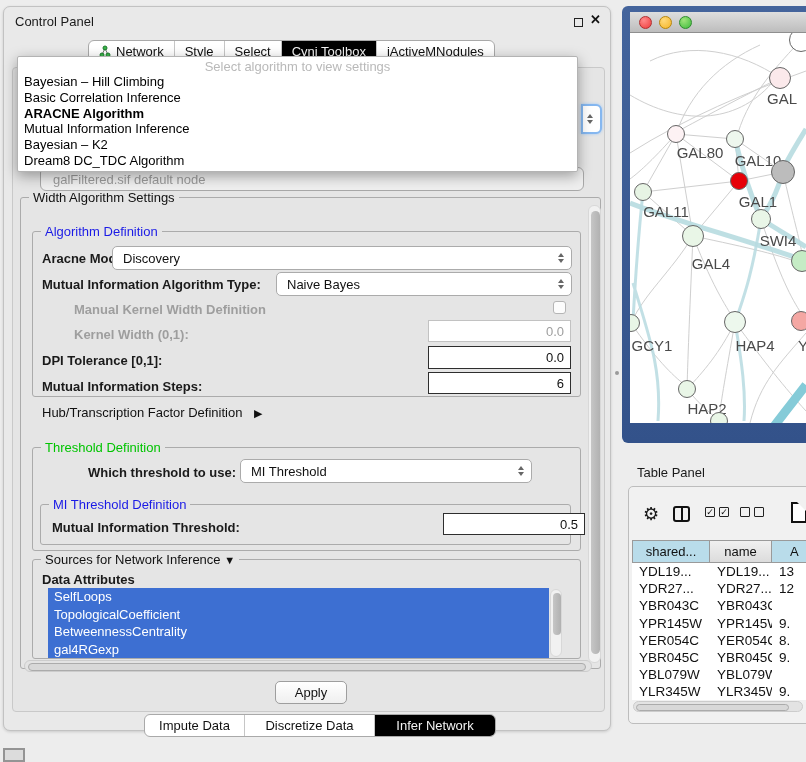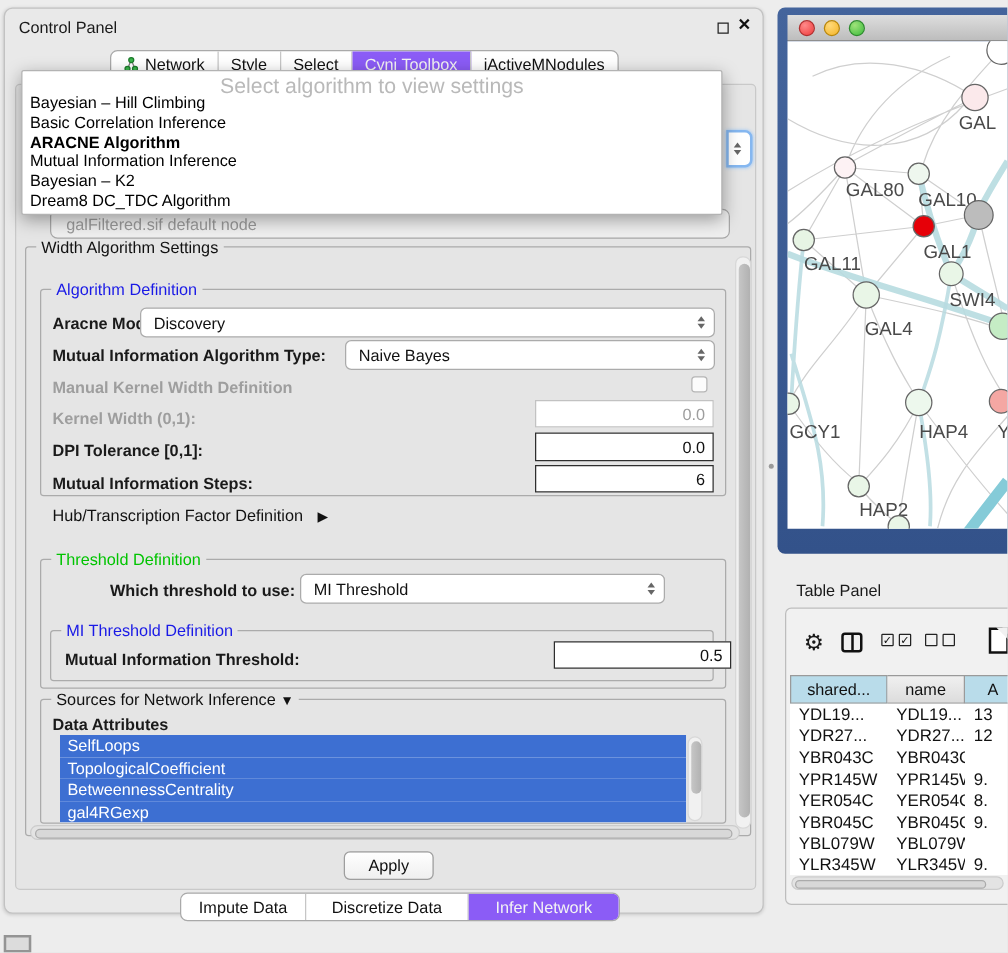--- a/index.html
+++ b/index.html
@@ -17,44 +17,44 @@
     background:#e9e9e9; border:1px solid #c2c2c2; border-radius:7px;
     box-shadow:0 1px 3px rgba(0,0,0,.15);
   }
   .cp-title { left:11px; top:7px; font-size:13px; color:#1a1a1a; }
   .float-icon { right:27px; top:11px; width:9px; height:9px; border:1.5px solid #222; background:transparent; }
   .close-icon { right:9px; top:5px; font-size:13px; font-weight:bold; color:#111; cursor:default; }
 
   .seg-bar { display:flex; border:1px solid #a9a9a9; border-radius:6px; background:#fff; overflow:hidden; height:23px; font-size:13px; }
   .seg { display:flex; align-items:center; justify-content:center; border-right:1px solid #c6c6c6; color:#111; padding:0 10px; white-space:nowrap; }
   .seg:last-child { border-right:none; }
-  .seg.sel { background:#8b5cf6; color:#f3f3f3; }
+  .seg.sel { background:#000000; color:#f3f3f3; }
   #top-tabs { left:84px; top:33px; }
   #bottom-tabs { left:140px; top:707px; }
 
   #inner-panel { left:8px; top:60px; width:593px; height:645px; background:#e5e5e5; border:1px solid #c9c9c9; border-radius:4px; }
 
   
   #ghost-combo { left:36px; top:160px; width:544px; height:24px; border:1px solid #a8a8a8; border-radius:6px; background:#efefef; z-index:2; font-size:13px; color:#9a9a9a; padding:4px 0 0 12px; overflow:hidden; }
   #focus-combo { left:577px; top:97px; width:21px; height:30px; background:#fff; border:2px solid #85b7f0; border-radius:0 6px 6px 0; z-index:6; box-shadow:0 0 3px #9cc6f5; }
 
   
   #algo-popup { left:17px; top:56px; width:561px; height:116px; background:#fff; border:1px solid #b3b3b3; border-radius:2px; box-shadow:0 4px 14px rgba(0,0,0,.35); z-index:10; overflow:hidden; }
-  .popup-placeholder { text-align:center; color:#b9b9b9; font-size:17px; padding-top:2px; height:17px; }
+  .popup-placeholder { text-align:center; color:#b9b9b9; font-size:13px; padding-top:2px; height:17px; }
   .popup-item { font-size:13px; color:#000; padding:0 0 0 6px; line-height:15.8px; white-space:nowrap; }
   .popup-item.bold { font-weight:bold; }
 
   
   .groupbox { position:absolute; border:1px solid #ababab; border-radius:3px; }
   .grouptitle { position:absolute; top:-8px; left:8px; background:#e5e5e5; padding:0 4px; font-size:13px; white-space:nowrap; }
   .t-blue { color:#1a1ae6; }
   .t-green { color:#00c400; }
 
   .lbl { position:absolute; font-size:13px; font-weight:bold; color:#1a1a1a; white-space:nowrap; }
-  .lbl.dis { color:#9e9e9e; }
+  .lbl.dis { color:#9e9e9e;margin-left:32px; }
   .combo { position:absolute; height:24px; background:#fff; border:1px solid #ababab; border-radius:5px; font-size:13px; display:flex; align-items:center; padding-left:10px; }
   .stepper { position:absolute; right:7px; top:50%; transform:translateY(-50%); display:flex; flex-direction:column; gap:2px; }
   .stepper i { display:block; width:0; height:0; border-left:3.5px solid transparent; border-right:3.5px solid transparent; }
   .stepper .up { border-bottom:4px solid #666; }
   .stepper .dn { border-top:4px solid #666; }
   .field { position:absolute; height:22px; background:#fff; font-size:13px; text-align:right; padding:3px 6px 0 0; }
   .field.en { border:1.5px solid #2e2e2e; }
   .field.dis { border:1px solid #c2c2c2; color:#9e9e9e; }
   .checkbox { position:absolute; width:13px; height:13px; border:1px solid #b5b5b5; border-radius:3px; background:#fcfcfc; }
 

